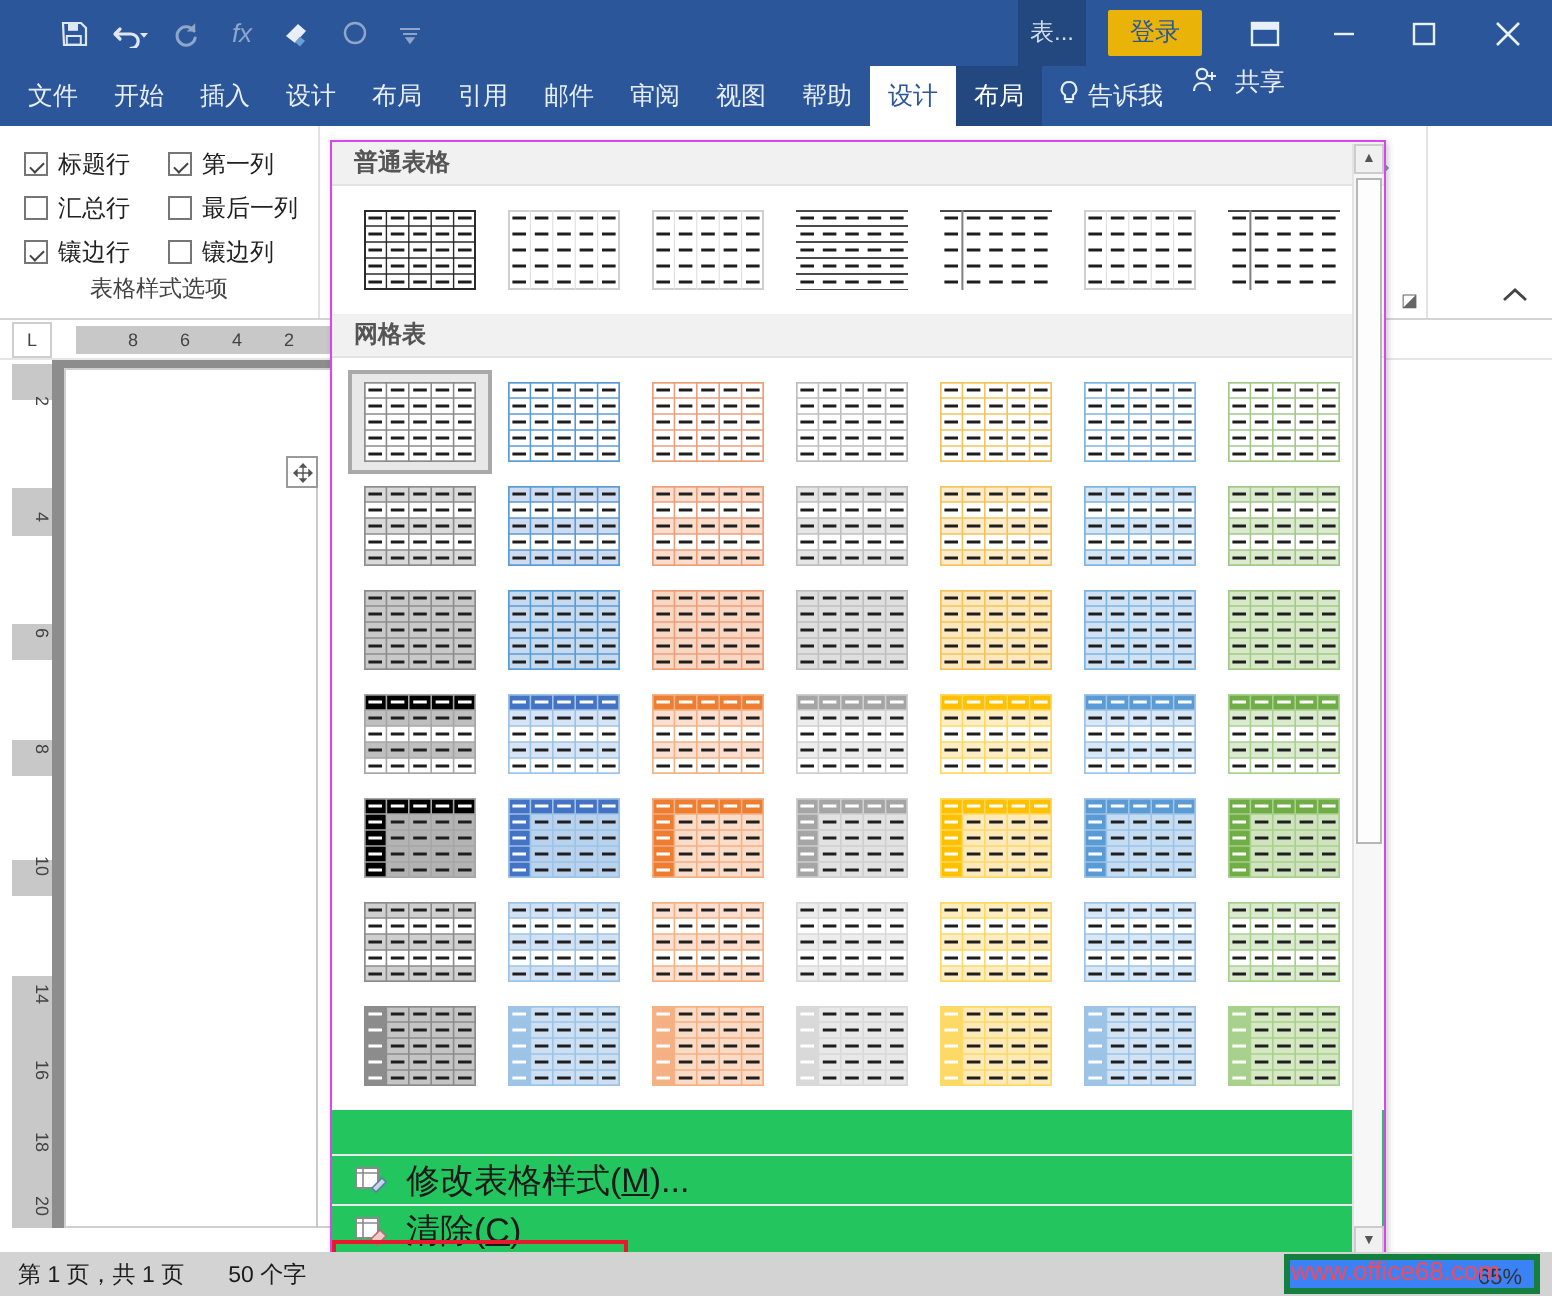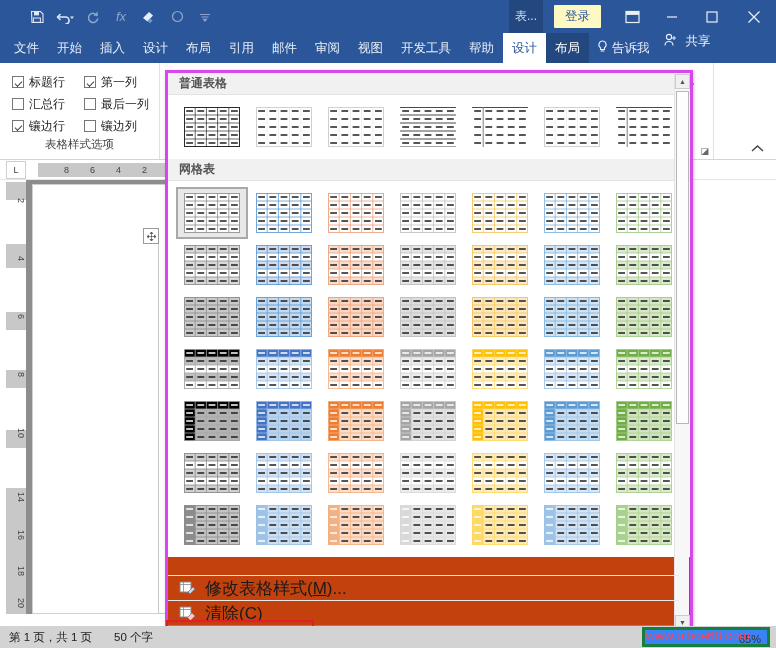--- a/index.html
+++ b/index.html
@@ -32,21 +32,21 @@
   .tb-right {
     position: absolute; right: 0; top: 0; height: 33px;
     display: flex; align-items: center; gap: 0;
   }
   .tb-ctx {
     color: #cfdcef; font-size: 12px; padding: 0 6px; height: 33px;
     display: flex; align-items: center;
     background: #22487f;
   }
   .signin {
-    background: #fef9c3; color: #2b579a; font-size: 12.5px;
+    background: #eab308; color: #2b579a; font-size: 12.5px;
     padding: 3px 11px; margin: 0 11px; border-radius: 1px;
   }
   .tb-btn {
     width: 40px; height: 33px; display: flex; align-items: center; justify-content: center;
     color: #eaf0f8; font-size: 13px;
   }
   .tb-btn.close-btn { width: 44px; font-size: 15px; }
 
   
   .tabbar {
@@ -148,21 +148,21 @@
     border: 1px solid #9a9a9a; background: #fff;
     display: flex; align-items: center; justify-content: center;
   }
   .tbl-vline {
     position: absolute; left: 158px; top: 244px; width: 1px; height: 370px; background: #c9c9c9;
   }
 
   
   .gallery {
     position: absolute; left: 165px; top: 70px; width: 528px; height: 558px;
-    background: #c2410c; border: 3px solid #d946ef;
+    background: #22c55e; border: 1px solid #d946ef;
     box-shadow: 1px 1px 3px rgba(0,0,0,.22);
   }
   .gal-head {
     height: 22px; background: #f1f1f1; border-bottom: 1px solid #e3e3e3;
     display: flex; align-items: center; padding-left: 11px;
     font-size: 12px; color: #555; font-weight: bold;
   }
   .gal-rowband { background: #fff; padding: 6px 0 6px 8px; }
   .gal-row { display: flex; gap: 0px; }
   .thumb {
@@ -296,21 +296,20 @@
   <div class="tabbar">
     <div class="tab">文件</div>
     <div class="tab">开始</div>
     <div class="tab">插入</div>
     <div class="tab">设计</div>
     <div class="tab">布局</div>
     <div class="tab">引用</div>
     <div class="tab">邮件</div>
     <div class="tab">审阅</div>
     <div class="tab">视图</div>
-    <div class="tab">开发工具</div>
     <div class="tab">帮助</div>
     <div class="tab active">设计</div>
     <div class="tab ctx">布局</div>
     <div class="tellme">
       <span>
         <svg width="11" height="14" viewBox="0 0 11 14">
             <path d="M5.5 1a3.6 3.6 0 0 1 2 6.6V9.5h-4V7.6A3.6 3.6 0 0 1 5.5 1z" fill="none" stroke="#e8eef7" stroke-width="1.1"></path>
             <path d="M3.7 11h3.6" stroke="#e8eef7" stroke-width="1.1"></path>
           </svg>
       </span>

